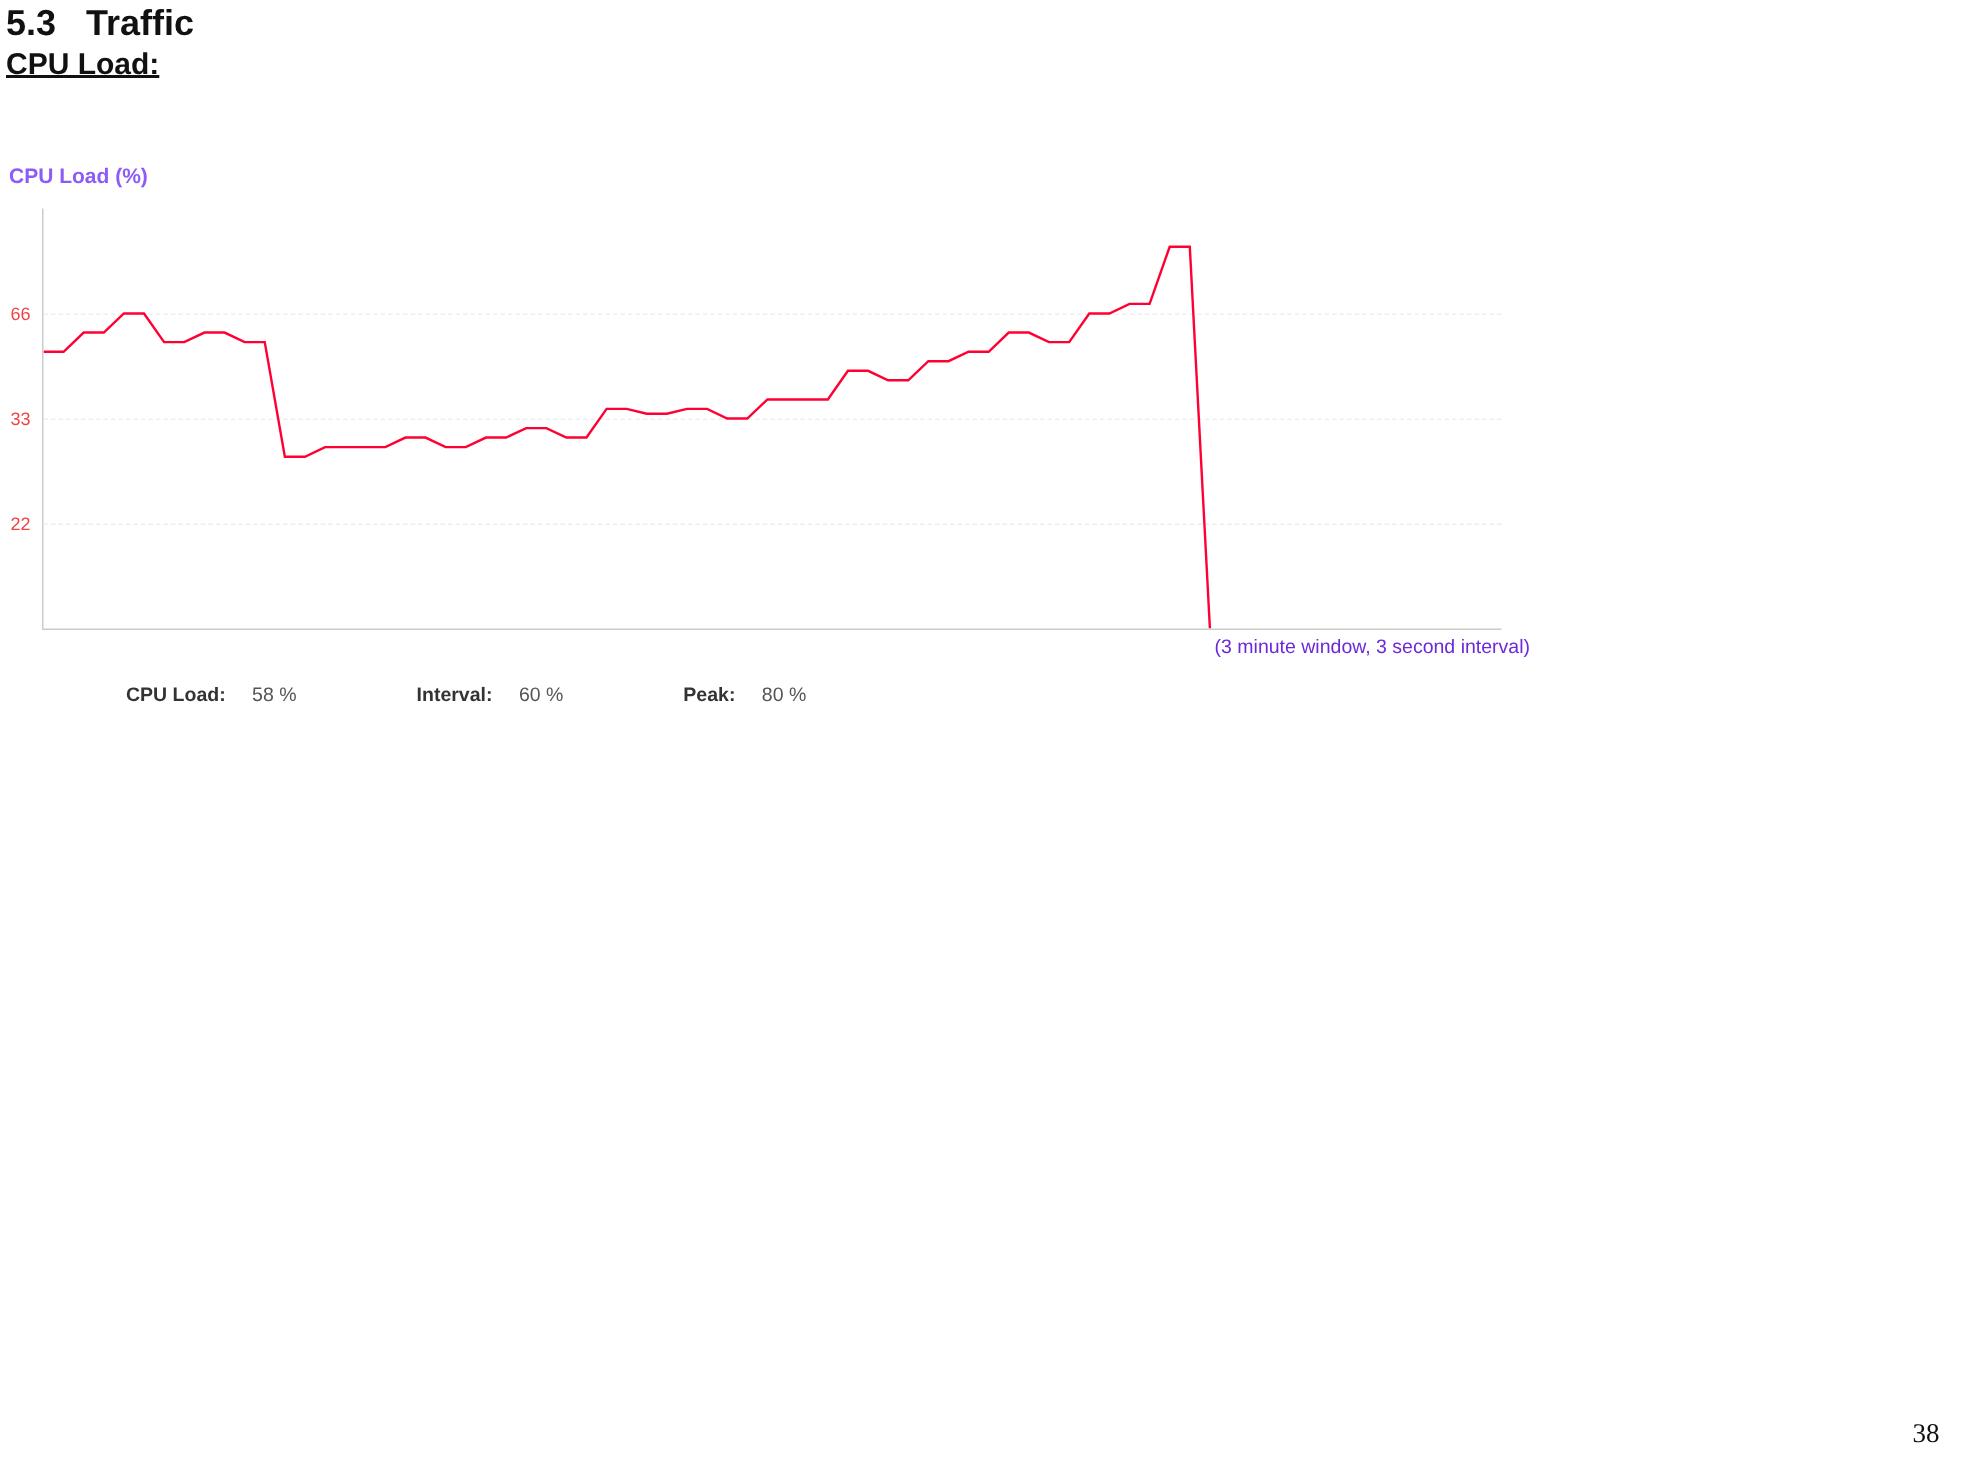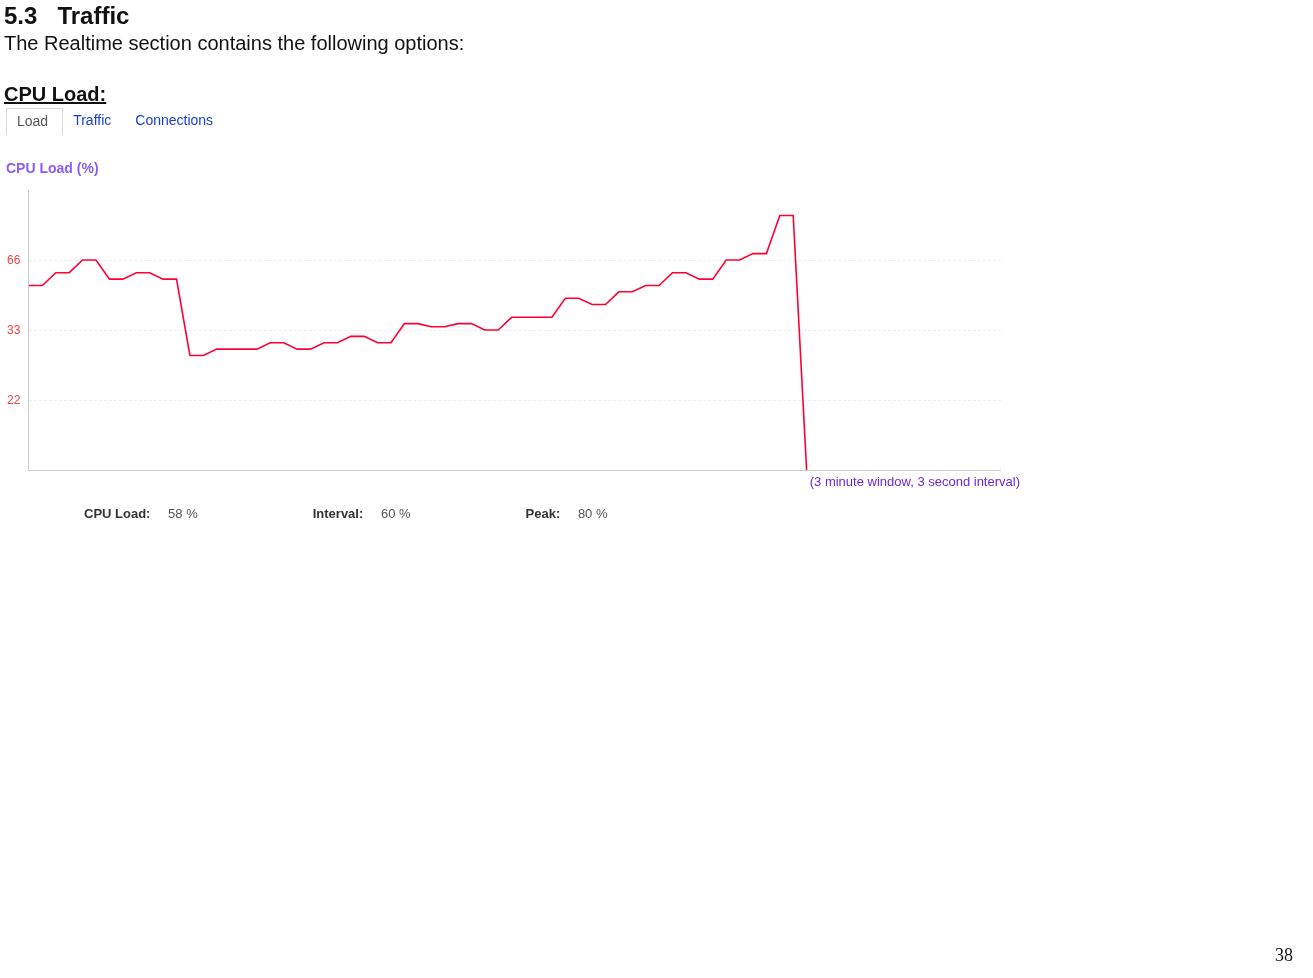--- a/index.html
+++ b/index.html
@@ -115,21 +115,21 @@
     top: 366px;
     font-family: Verdana, Arial, sans-serif;
     font-size: 13px;
     color: #6d28d9;
   }
   .stats-row {
     position: absolute;
     left: 80px;
     top: 398px;
     display: flex;
-    gap: 115px;
+    gap: 80px;
     font-family: Verdana, Arial, sans-serif;
     font-size: 13px;
   }
   .stats-row .lbl {
     font-weight: 700;
     color: #333;
     margin-right: 14px;
   }
   .stats-row .val {
     color: #555;
@@ -144,30 +144,24 @@
   }
 </style>
 </head>
 <body>
 
 <div class="page">
   <div class="sec-title">
     <span>5.3</span>&nbsp;&nbsp;
     <span>Traffic</span>
   </div>
-  <p class="intro">The Realtime section contains the following options:</p>
 
   <p class="subhead">CPU Load:</p>
 
   <div class="shot">
-    <div class="tabs">
-      <div class="tab tab-active">Load</div>
-      <div class="tab tab-link">Traffic</div>
-      <div class="tab tab-link">Connections</div>
-    </div>
 
     <div class="chart-title">CPU Load (%)</div>
 
     <div class="chart-area">
       <div class="grid" style="top:70px"></div>
       <div class="grid" style="top:140px"></div>
       <div class="grid" style="top:210px"></div>
       <span class="ytick" style="top:70px">66</span>
       <span class="ytick" style="top:140px">33</span>
       <span class="ytick" style="top:210px">22</span>

